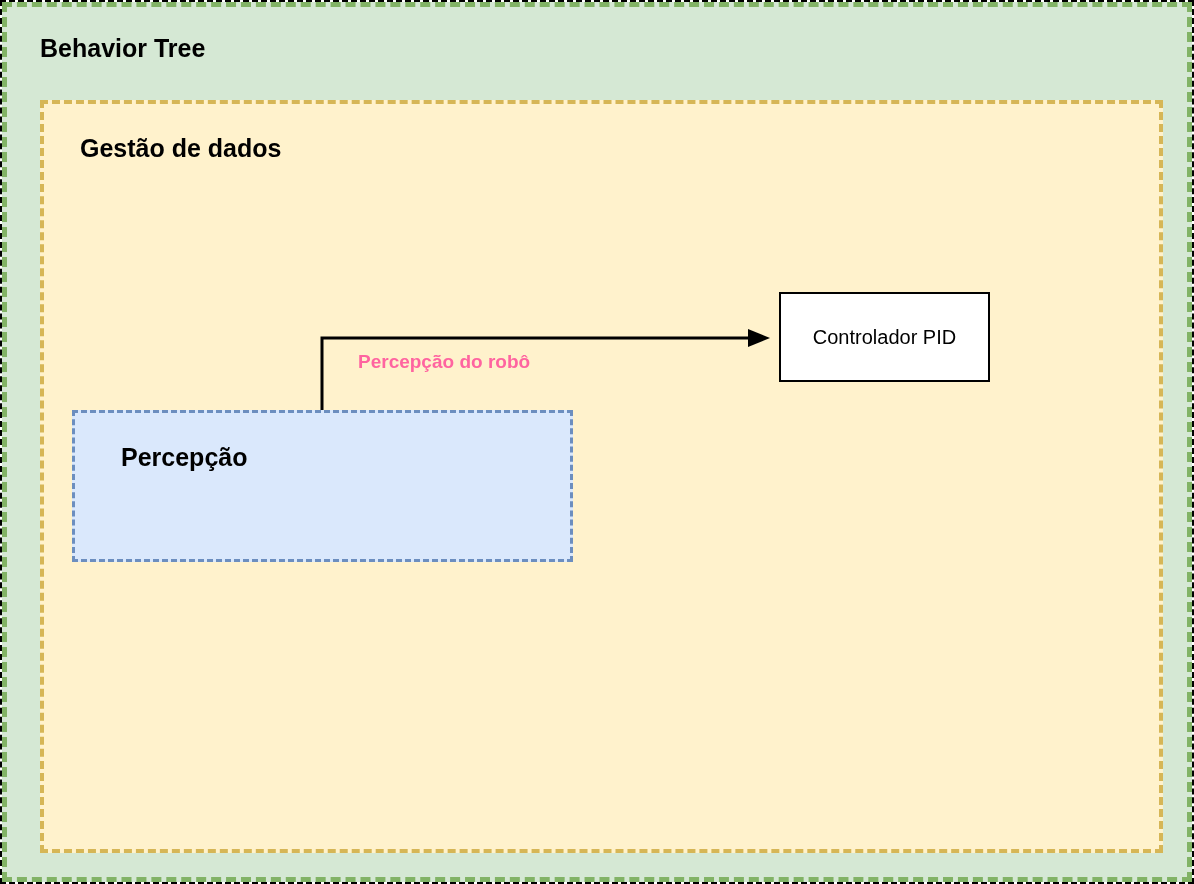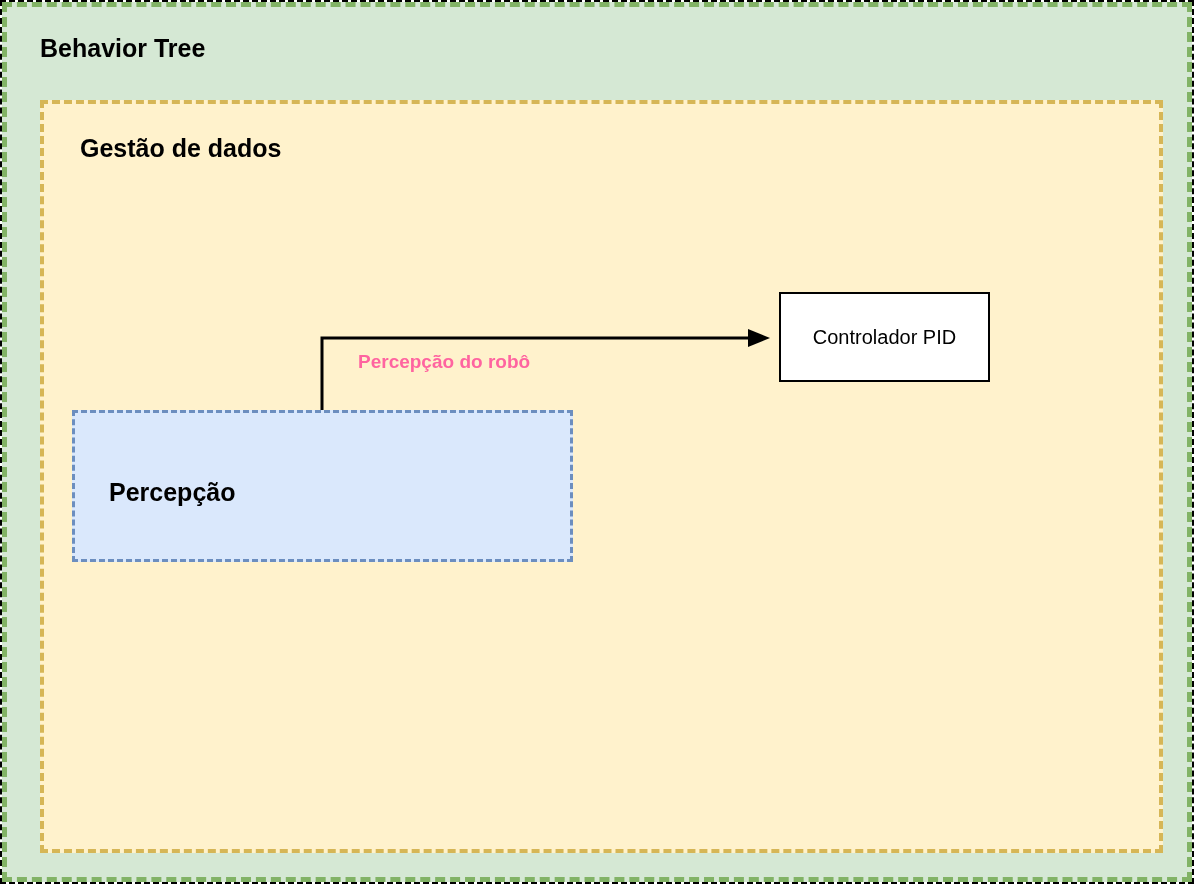--- a/index.html
+++ b/index.html
@@ -56,21 +56,21 @@
     border: 3px dashed var(--blue-border, #6c8ebf);
   }
   .controle-title { left: 37px; top: 28px; }
 
   .percepcao-box {
     left: 72px; top: 410px;
     width: 501px; height: 152px;
     background: var(--blue-fill, #dae8fc);
     border: 3px dashed var(--blue-border, #6c8ebf);
   }
-  .percepcao-title { left: 34px; top: 30px; margin-top: 35px; }
+  .percepcao-title { left: 46px; top: 30px; }
 
   .pid-box {
     left: 772px; top: 292px;
     width: 211px; height: 90px;
     background: var(--node-fill, #ffffff);
     border: 2px solid var(--node-border, #000000);
     display: flex;
     align-items: center;
     justify-content: center;
     margin-left: 7px;

